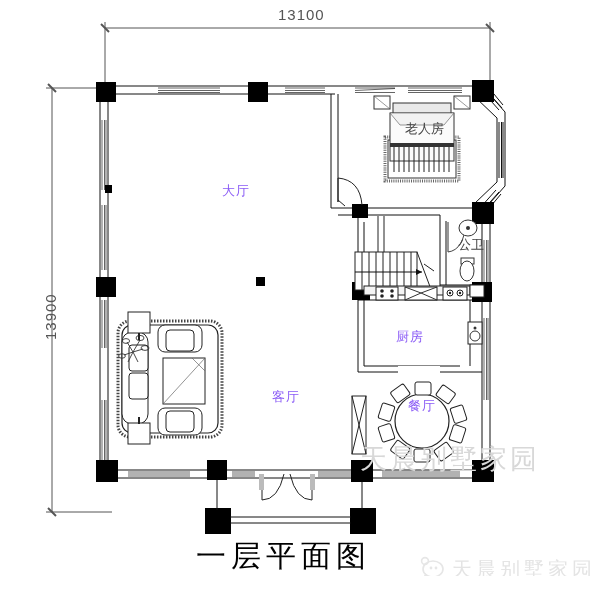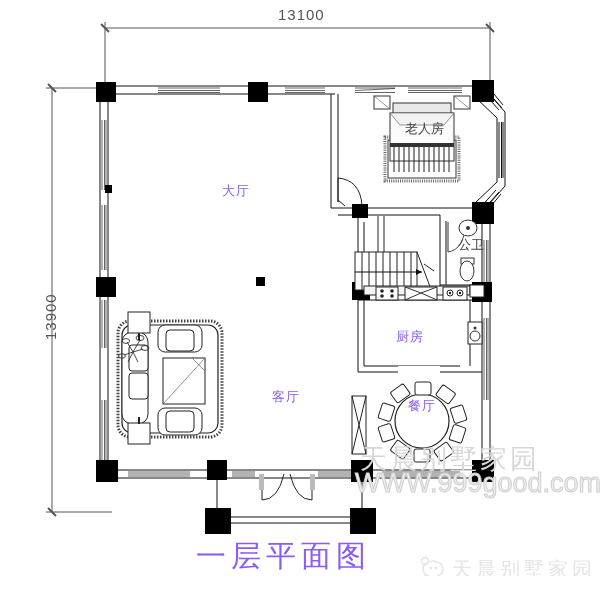--- a/index.html
+++ b/index.html
@@ -48,21 +48,21 @@
     color: #8b5cf6;
     letter-spacing: 1px;
   }
   .room-label-sm {
     font-size: 13px;
     color: #444;
     letter-spacing: 0px;
   }
   .plan-title {
     font-size: 30px;
-    color: #8b5cf6;
+    color: #000000;
     letter-spacing: 5px;
     font-family: "Liberation Serif", serif;
   }
   .wm-cn {
     font-size: 27px;
     color: #d8d8d8;
     letter-spacing: 3px;
     font-family: "Liberation Serif", serif;
   }
   .wm-url {
@@ -440,21 +440,20 @@
   <div class="txt room-label-sm" style="left:458px; top:236px;">公卫</div>
 
   <div class="txt room-label" style="left:396px; top:328px;">厨房</div>
 
   <div class="txt room-label" style="left:408px; top:397px;">餐厅</div>
 
   <div class="txt plan-title" style="left:196px; top:536px;">一层平面图</div>
 
   <div class="txt wm-cn" style="left:360px; top:441px;">天晨别墅家园</div>
 
-  <div class="txt wm-url" style="left:355px; top:468px;">WWW.999good.com</div>
 
   <div class="txt brand-cn" style="left:452px; top:556px;">天晨别墅家园</div>
 
   <svg style="position:absolute; left:418px; top:554px; width:28px; height:26px;" viewBox="0 0 28 26">
     <ellipse cx="15" cy="15" rx="10" ry="8" fill="none" stroke="#e6e6e6" stroke-width="1.6"></ellipse>
     <path d="M9,21 L5,25 L8,20" fill="none" stroke="#e6e6e6" stroke-width="1.6"></path>
     <circle cx="7" cy="7" r="3.4" fill="none" stroke="#e6e6e6" stroke-width="1.6"></circle>
     <circle cx="13" cy="14" r="1.4" fill="#e6e6e6"></circle>
     <circle cx="18" cy="14" r="1.4" fill="#e6e6e6"></circle>
   </svg>

